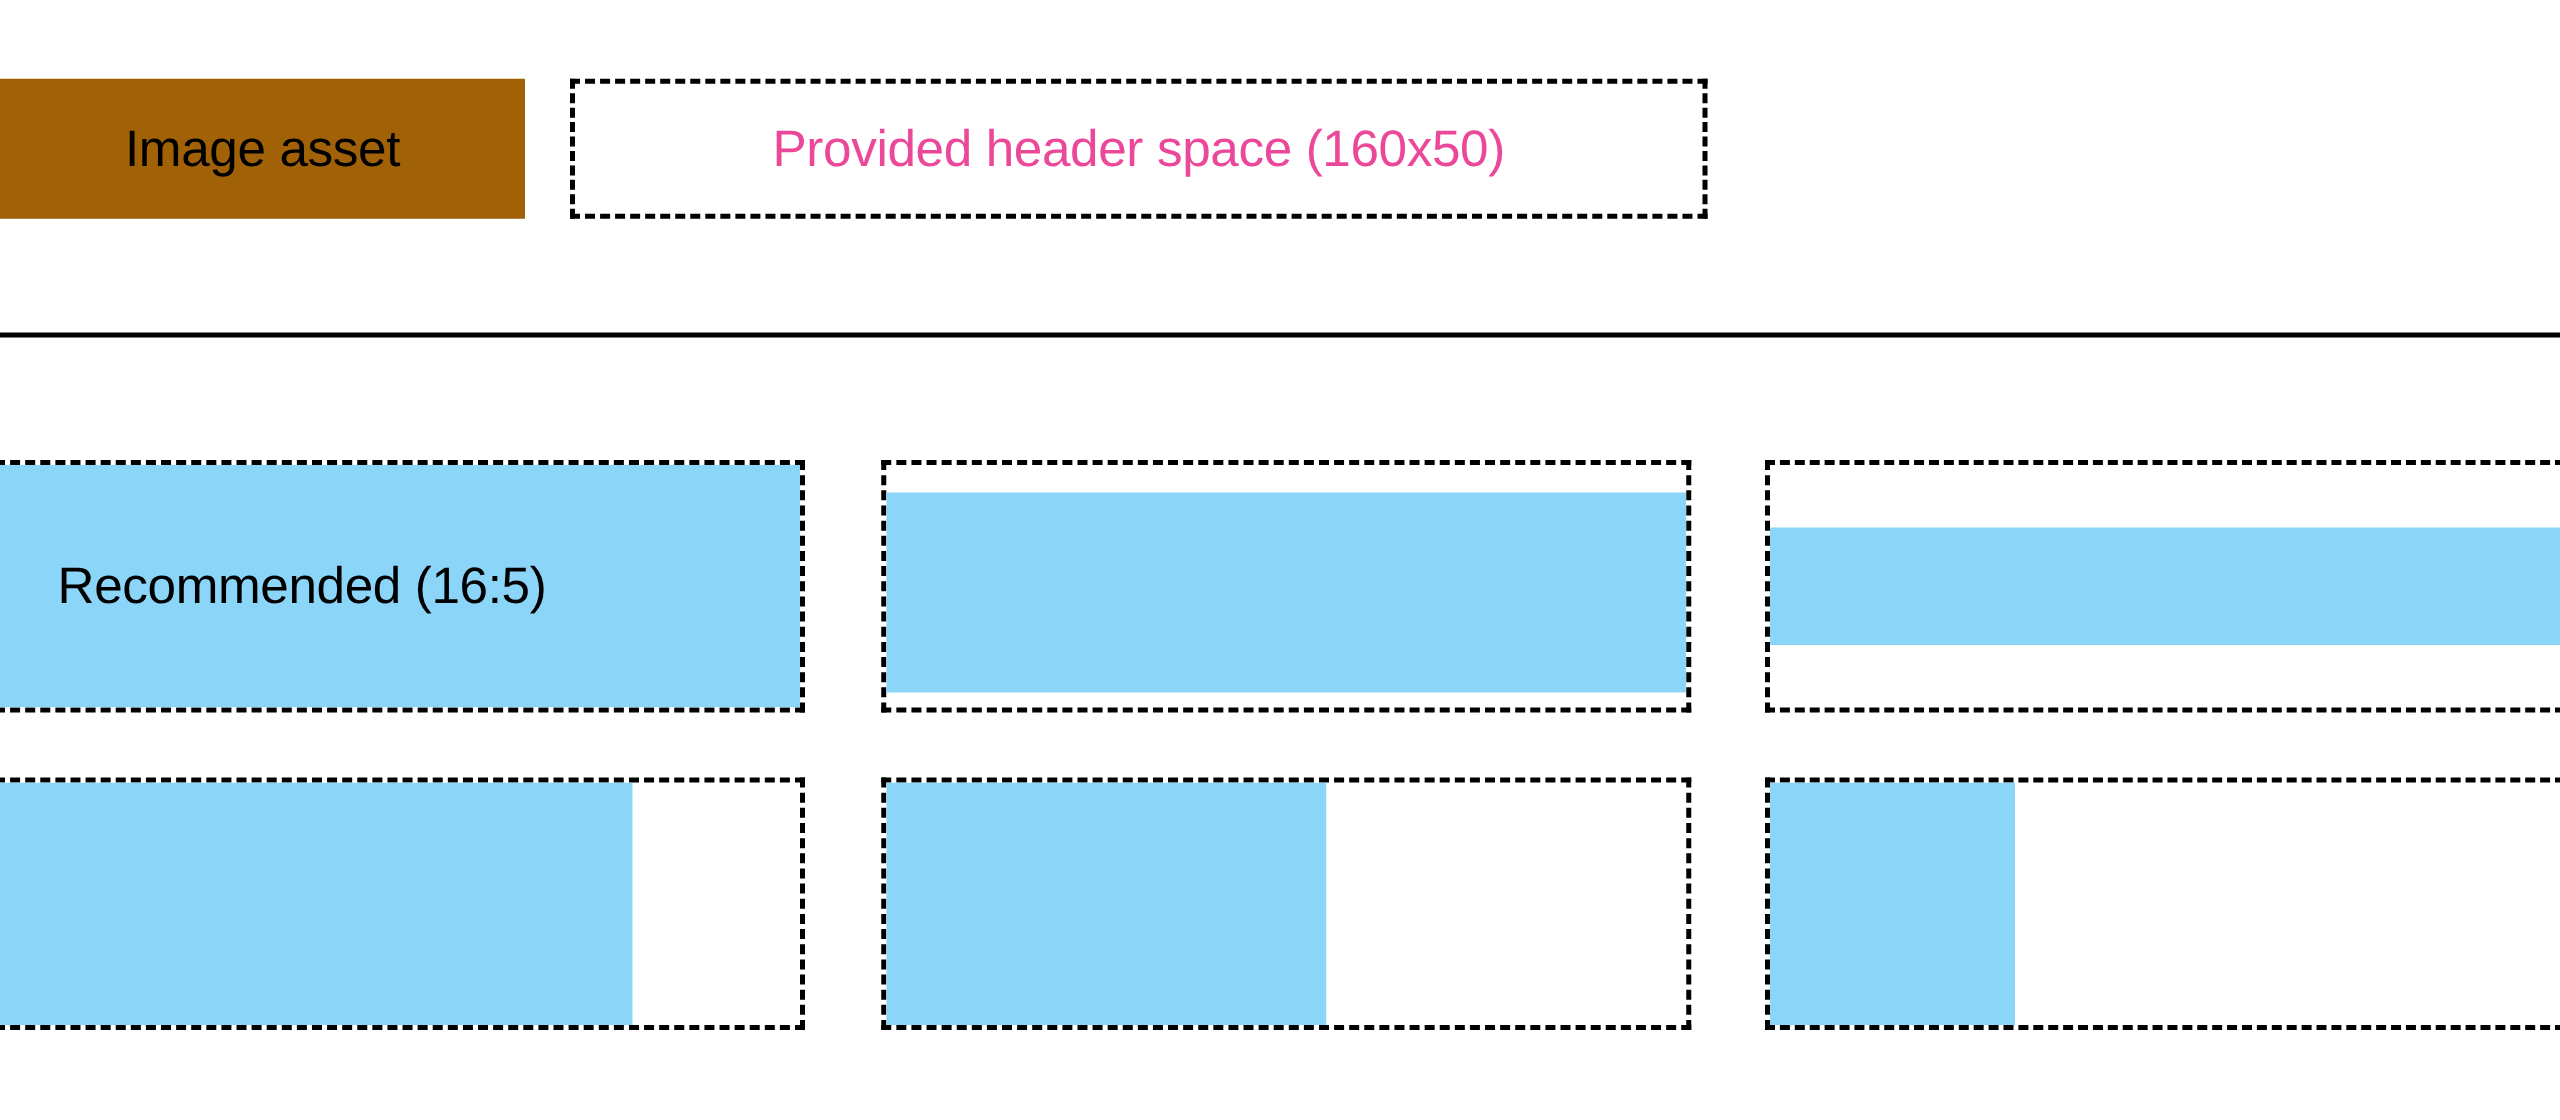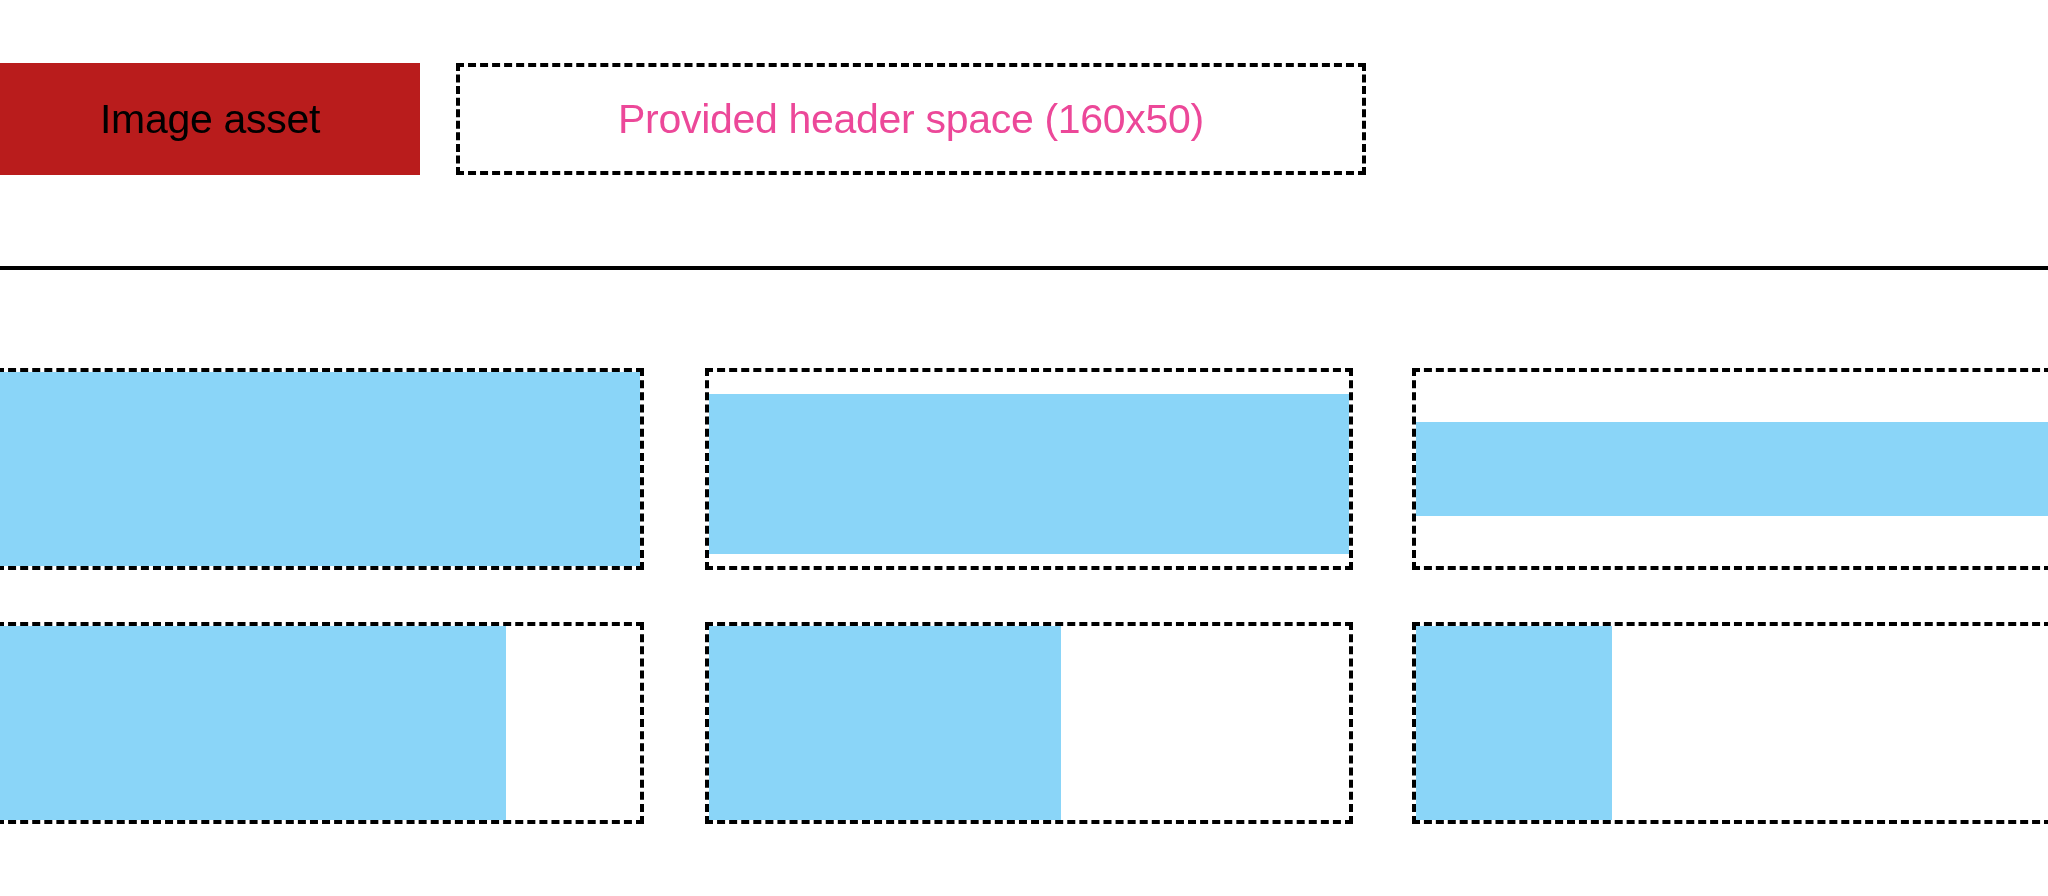--- a/index.html
+++ b/index.html
@@ -30,21 +30,21 @@
     top: 63px;
     height: 112px;
   }
 
   .header-swatch {
     position: absolute;
     left: 0;
     top: 0;
     width: 420px;
     height: 112px;
-    background: #b91c1c;
+    background: #a16207;
     display: flex;
     align-items: center;
     justify-content: center;
     box-sizing: border-box;
   }
 
   .header-swatch .label {
     font-size: 41px;
     line-height: 1;
     color: #000000;
@@ -173,20 +173,21 @@
   </div>
 
   <div class="divider"></div>
 
   <div class="grid">
 
     <div class="row row-1">
 
       <div class="card card-col-0">
         <div class="fill fill-full"></div>
+        <span class="caption">Recommended (16:5)</span>
       </div>
 
       <div class="card card-col-1">
         <div class="fill fill-inset-v"></div>
       </div>
 
       <div class="card card-col-2">
         <div class="fill fill-band"></div>
       </div>
 

